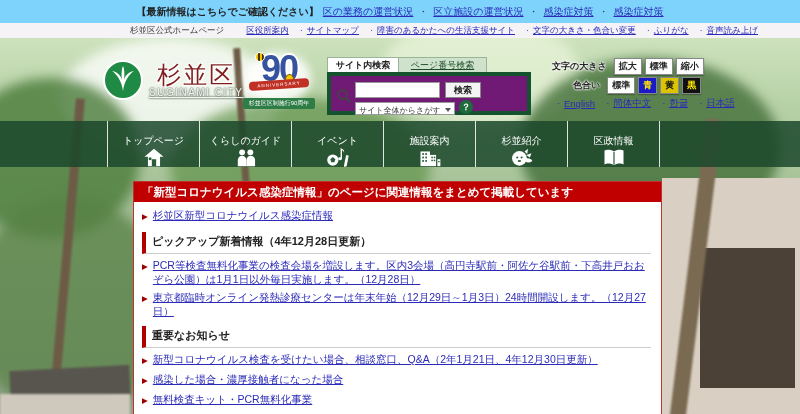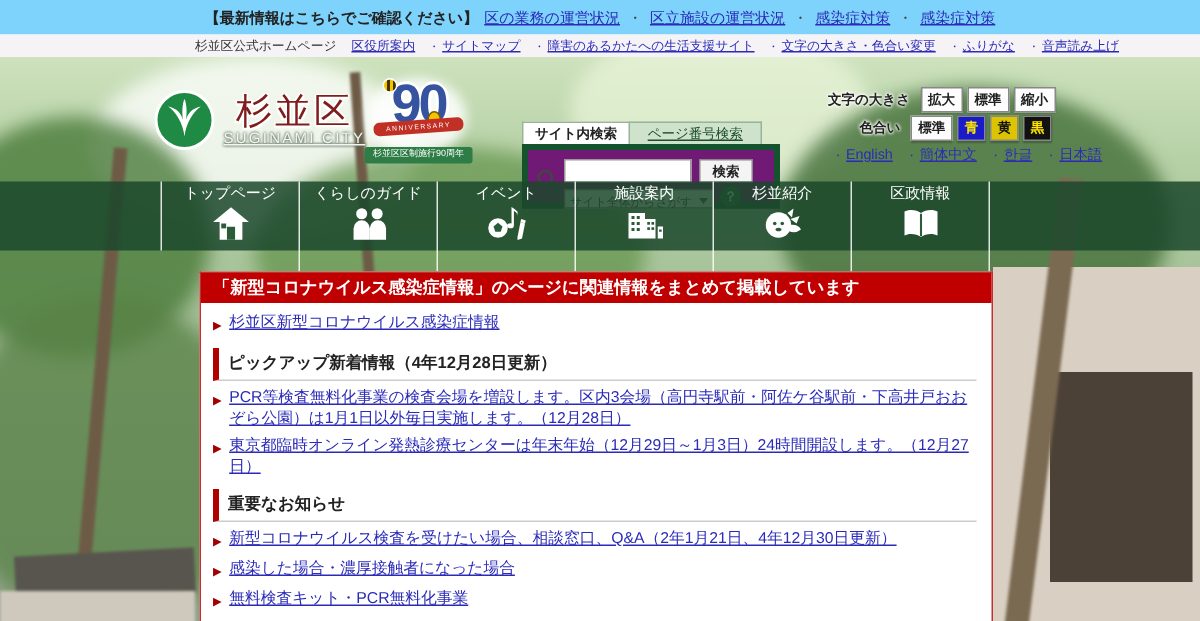--- a/index.html
+++ b/index.html
@@ -7,21 +7,21 @@
   body { font-family:"Liberation Sans","DejaVu Sans",sans-serif; }
   #page { position:relative; width:800px; height:414px; overflow:hidden; background:#fff; }
   .abs { position:absolute; }
 
   
   .top-banner { left:0; top:0; width:800px; height:23px; background:#7dd3fc;
     display:flex; align-items:center; justify-content:center; font-size:10px; color:#222; }
   .top-banner .prefix { font-weight:bold; margin-right:4px; }
   .utility-bar { left:0; top:23px; width:800px; height:15px; background:#f5f3f6;
     display:flex; align-items:center; font-size:8.5px; color:#333; padding-left:130px; }
-  .utility-bar .site-label { margin-right:10px; }
+  .utility-bar .site-label { margin-right:22px; }
   .link { color:#2b2bb8; text-decoration:underline; cursor:pointer; }
   .sep { color:#444; margin:0 5px; }
   .bullet { color:#2b2bb8; margin:0 2px 0 9px; font-size:7px; }
 
   
   .photo-bg { left:0; top:38px; width:800px; height:376px; overflow:hidden;
     background:linear-gradient(180deg,#cde2bd 0%,#b7d1a6 18%,#a6c298 40%,#9cb292 65%,#90a28c 100%); }
   .blob { position:absolute; border-radius:50%; filter:blur(6px); }
   .trunk { position:absolute; background:#6d5b46; filter:blur(1px); }
   .bldg { position:absolute; }
@@ -44,21 +44,21 @@
   .badge-bee { position:absolute; left:12px; top:2px; width:10px; height:10px; border-radius:50%;
     background:repeating-linear-gradient(90deg,#f5c400 0 2px,#443300 2px 4px); border:1px solid #fff; }
   .badge-owl { position:absolute; left:42px; top:24px; width:9px; height:11px; border-radius:50%;
     background:#f5c400; border:1px solid #7a5a00; }
   .badge-ribbon { position:absolute; left:6px; top:30px; width:60px; height:9px; background:#c03024;
     border-radius:4px; color:#fff; font-size:4.5px; text-align:center; line-height:9px; letter-spacing:1px;
     transform:rotate(-4deg); }
   .badge-banner { position:absolute; left:0; top:48px; width:72px; height:11px; background:#2e7d46;
     color:#fff; font-size:6px; text-align:center; line-height:11px; border-radius:2px; }
 
-  .search-panel { left:348px; top:57px; width:172px;margin-top:24px; }
+  .search-panel { left:327px; top:57px; width:204px; }
   .search-tabs { display:flex; height:15px; }
   .tab-active { background:#fff; border:1px solid #9ab49a; border-bottom:none; width:72px;
     font-size:9px; font-weight:bold; color:#222; text-align:center; line-height:14px; }
   .tab-inactive { background:#cfe2cc; border:1px solid #9ab49a; border-left:none; border-bottom:none; width:88px;
     font-size:9px; color:#1c4d2a; text-align:center; line-height:14px; cursor:pointer; }
   .tab-inactive span { text-decoration:underline; }
   .search-body { background:#701a75; border:4px solid #14532d; height:43px; position:relative; }
   .mag { position:absolute; left:5px; top:12px; }
   .search-input { position:absolute; left:24px; top:6px; width:85px; height:16px; border:1px solid #999;
     font-size:9px; padding:0 3px; }
@@ -78,22 +78,22 @@
     padding:1px 4px; margin-left:3px; cursor:pointer; box-shadow:0 1px 1px rgba(0,0,0,.25); }
   .btn-blue { background:#1a1ac8; color:#ffe600; }
   .btn-yellow { background:#dcc400; color:#111; }
   .btn-black { background:#111; color:#ffe600; }
   .lang-row { font-size:9.5px; font-weight:normal; }
 
   
   .nav-band { left:0; top:121px; width:800px; height:46px; background:rgba(27,72,43,.85); }
   .nav-menu { position:absolute; left:107px; top:0; height:46px; display:flex;
     border-left:1px solid rgba(255,255,255,.85); }
-  .nav-item { width:92px; height:60px; border-right:1px solid rgba(255,255,255,.85);
-    display:flex; flex-direction:column; align-items:center; padding-top:3px; cursor:pointer; }
+  .nav-item { width:92px; height:46px; border-right:1px solid rgba(255,255,255,.85);
+    display:flex; flex-direction:column; align-items:center; padding-top:14px; cursor:pointer; }
   .nav-label { color:#fff; font-size:10px; line-height:12px; white-space:nowrap; }
   .nav-icon { margin-top:1px; }
 
   
   .content { left:133px; top:181px; width:529px; height:240px; background:#fff;
     border:1px solid #c23030; border-bottom:none; }
   .red-banner { background:#c00000; color:#fff; font-size:11.5px; font-weight:bold;
     padding:4px 8px 3px 8px; line-height:13px; }
   .rows { padding:2px 10px 0 8px; }
   .link-row { font-size:10.5px; line-height:14px; margin:4px 0; display:flex; }

